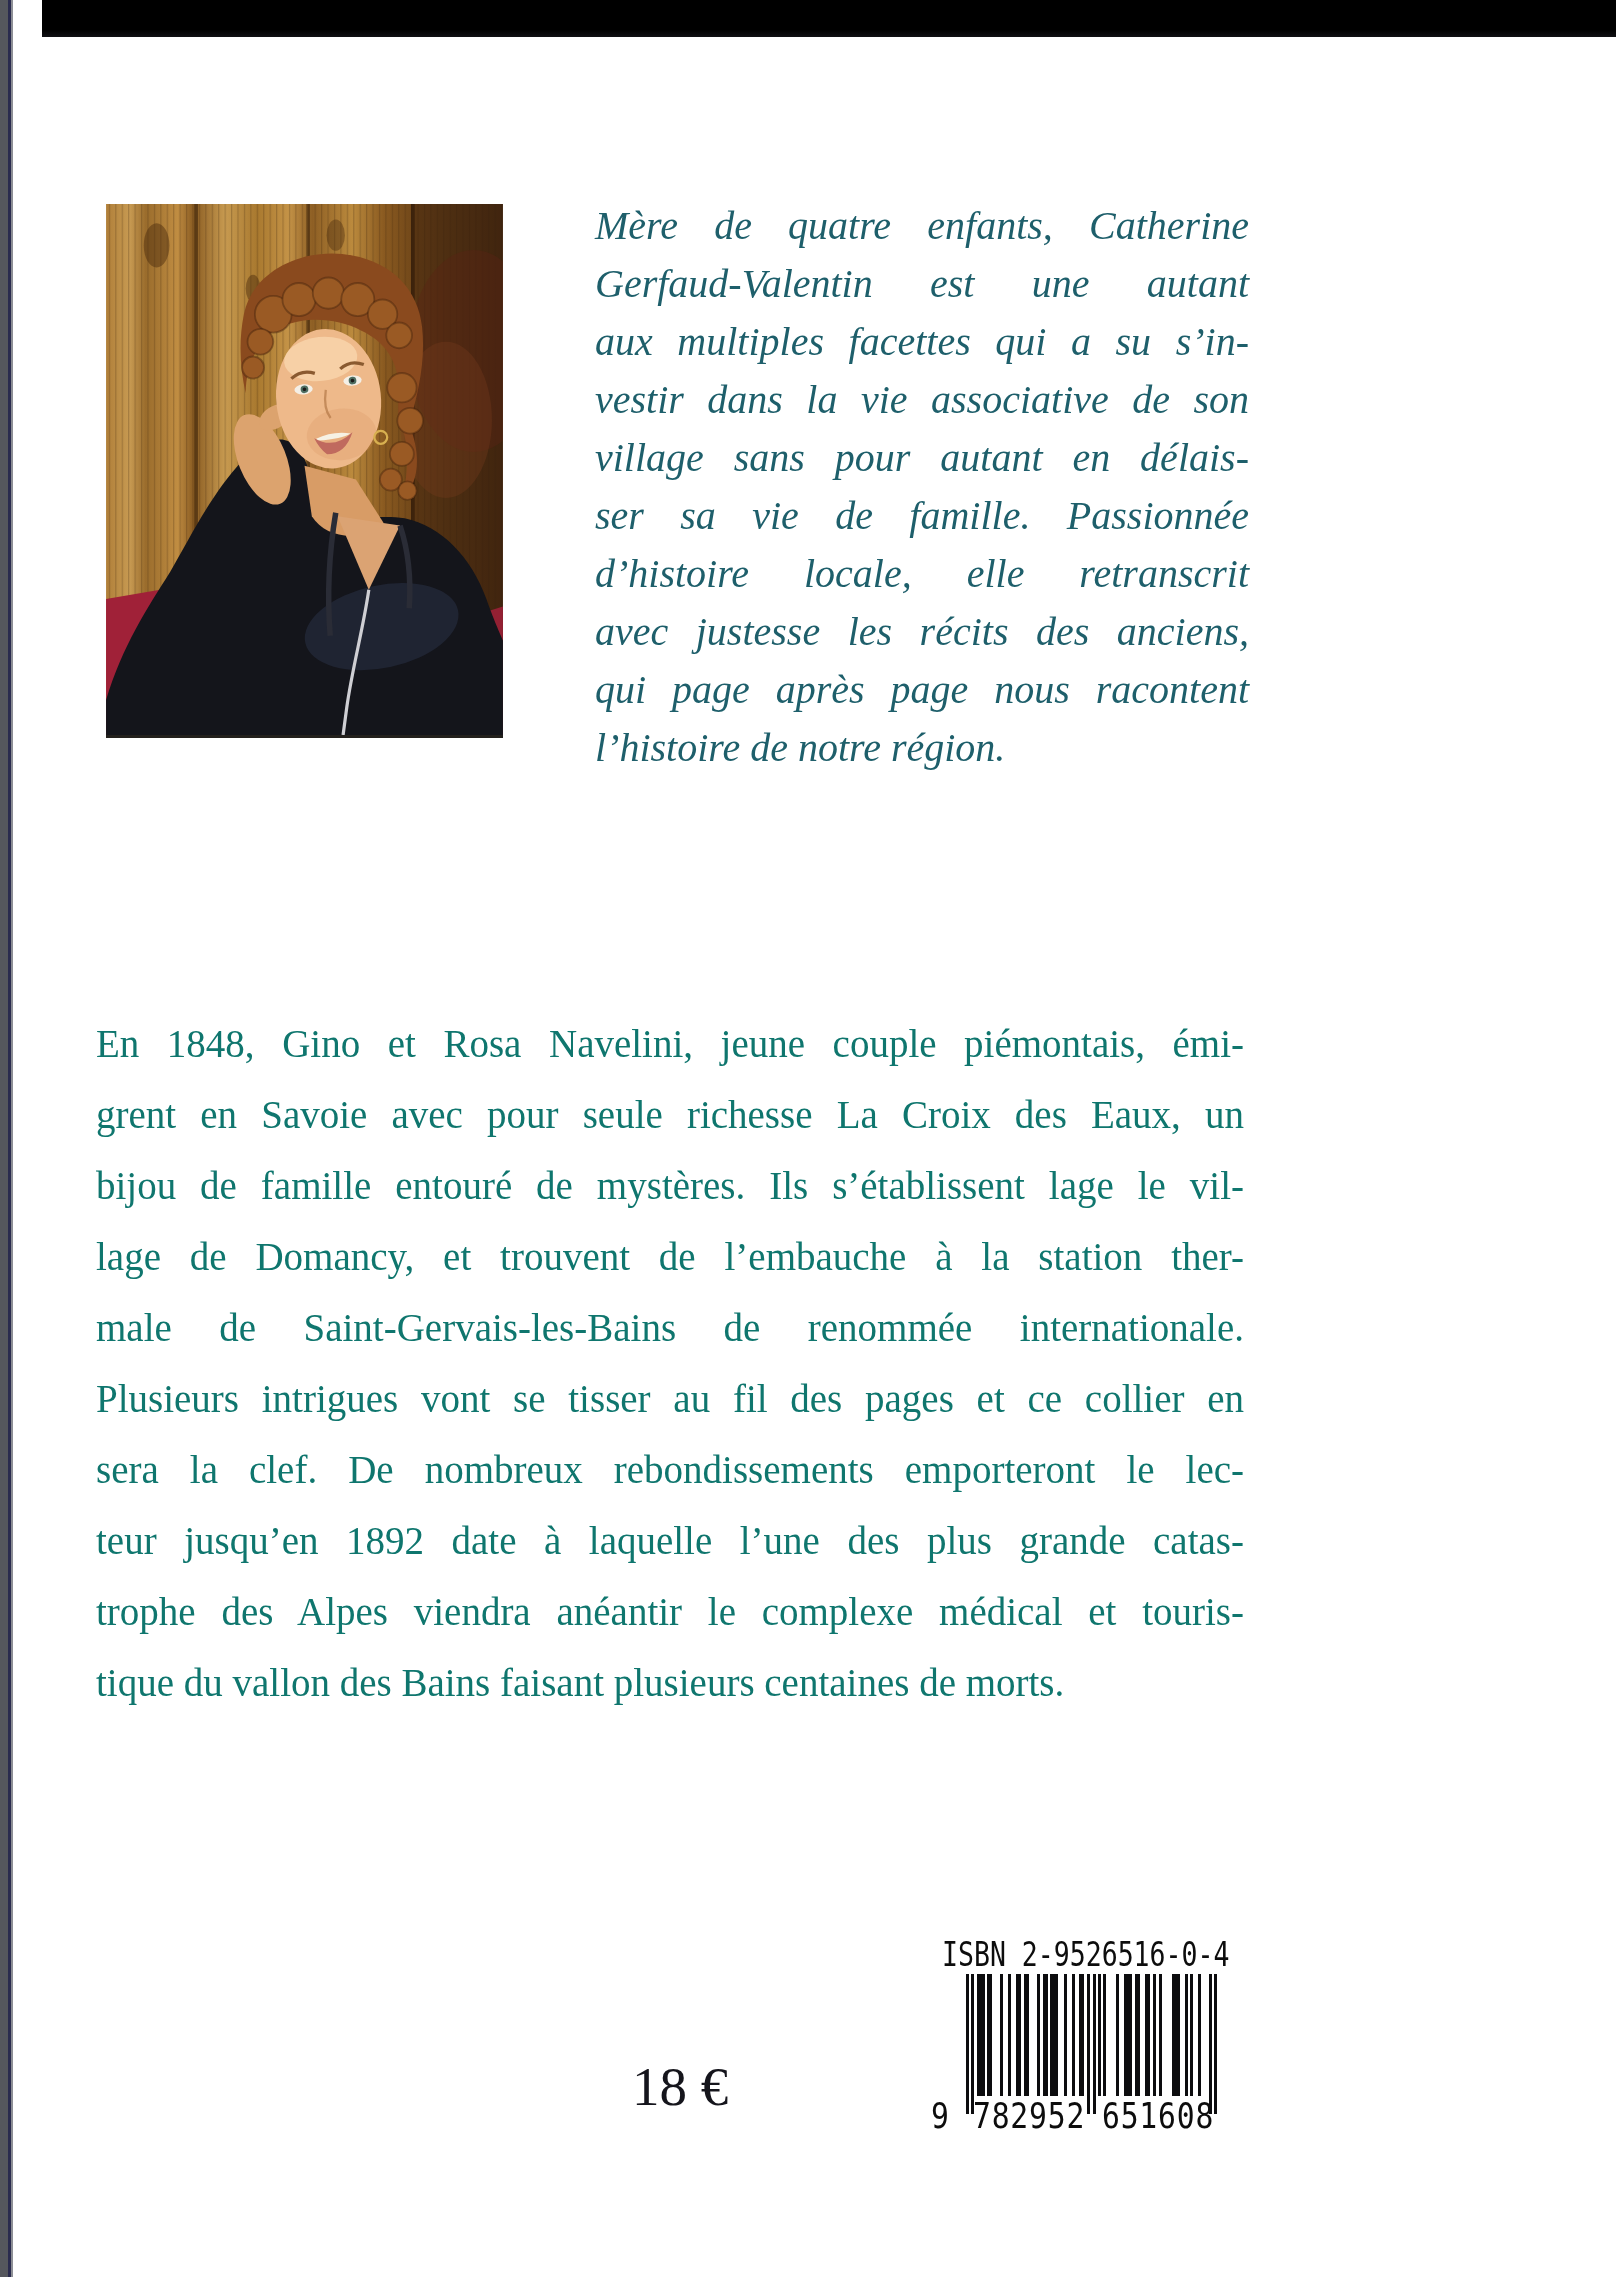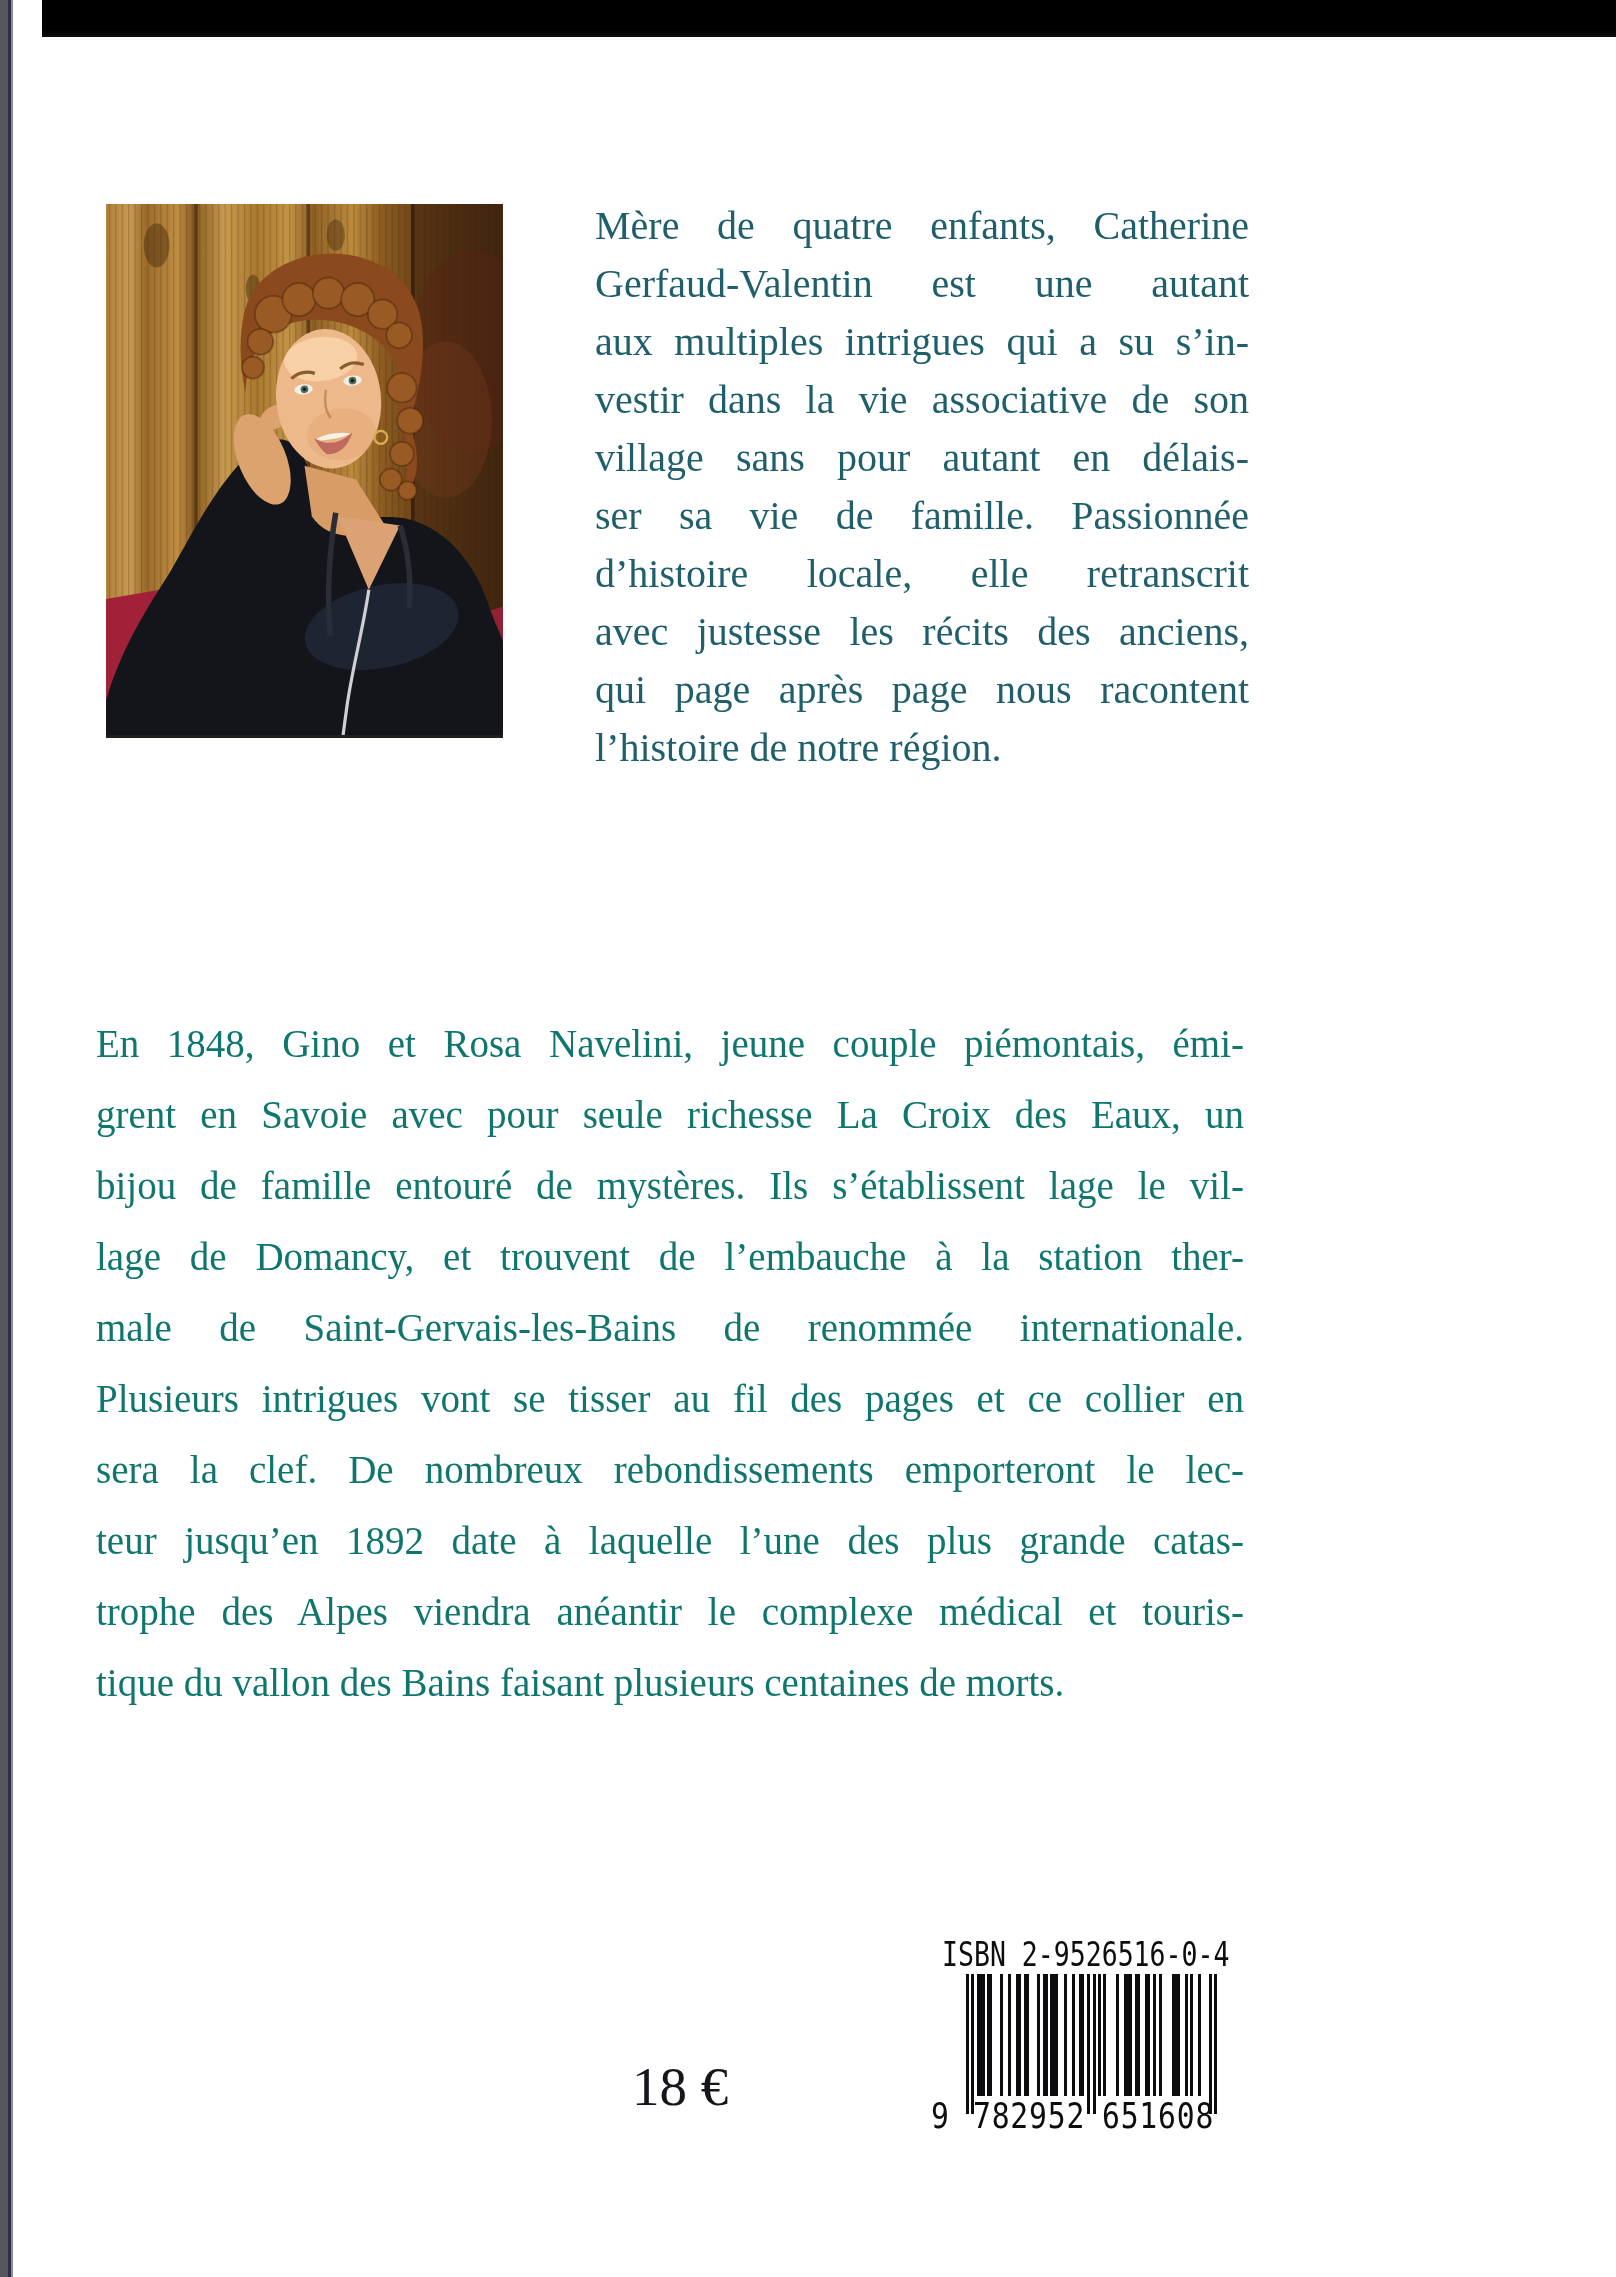--- a/index.html
+++ b/index.html
@@ -134,24 +134,24 @@
         <circle cx="310" cy="300" r="12"></circle>
       <circle cx="328" cy="312" r="10"></circle>
     </g>
 
     <path d="M250,336 C244,372 240,420 244,470" stroke="#2a2c36" stroke-width="6" fill="none"></path>
     <path d="M286,420 C280,462 268,505 262,548 L258,578" stroke="#cfcfd4" stroke-width="3.5" fill="none"></path>
     <path d="M320,350 C330,380 332,410 330,440" stroke="#2a2c36" stroke-width="6" fill="none"></path>
   </svg>
 </div>
 
-<div class="abs bio textblock" style="color: rgb(30, 95, 107);">
+<div class="abs bio textblock" style="color: rgb(30, 95, 107); font-style: italic;">
     <div class="line">Mère de quatre enfants, Catherine</div>
     <div class="line">Gerfaud-Valentin est une autant</div>
-    <div class="line">aux multiples intrigues qui a su s’in-</div>
+    <div class="line">aux multiples facettes qui a su s’in-</div>
     <div class="line">vestir dans la vie associative de son</div>
     <div class="line">village sans pour autant en délais-</div>
     <div class="line">ser sa vie de famille. Passionnée</div>
     <div class="line">d’histoire locale, elle retranscrit</div>
     <div class="line">avec justesse les récits des anciens,</div>
     <div class="line">qui page après page nous racontent</div>
     <div class="line">l’histoire de notre région.</div>
   </div>
 
 <div class="abs synopsis textblock" style="color: #0f766e;">

